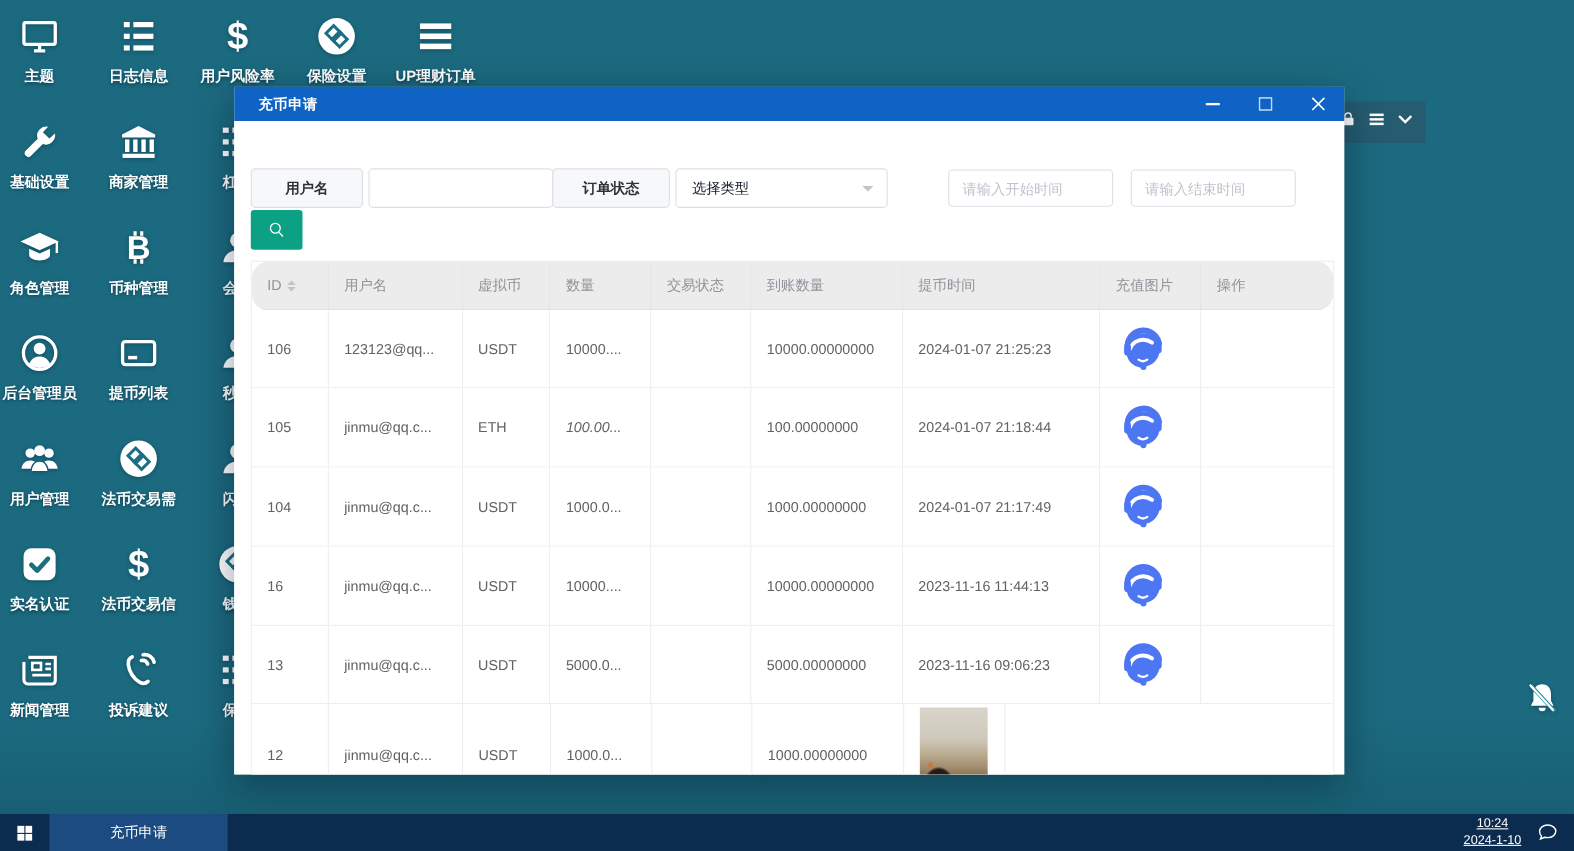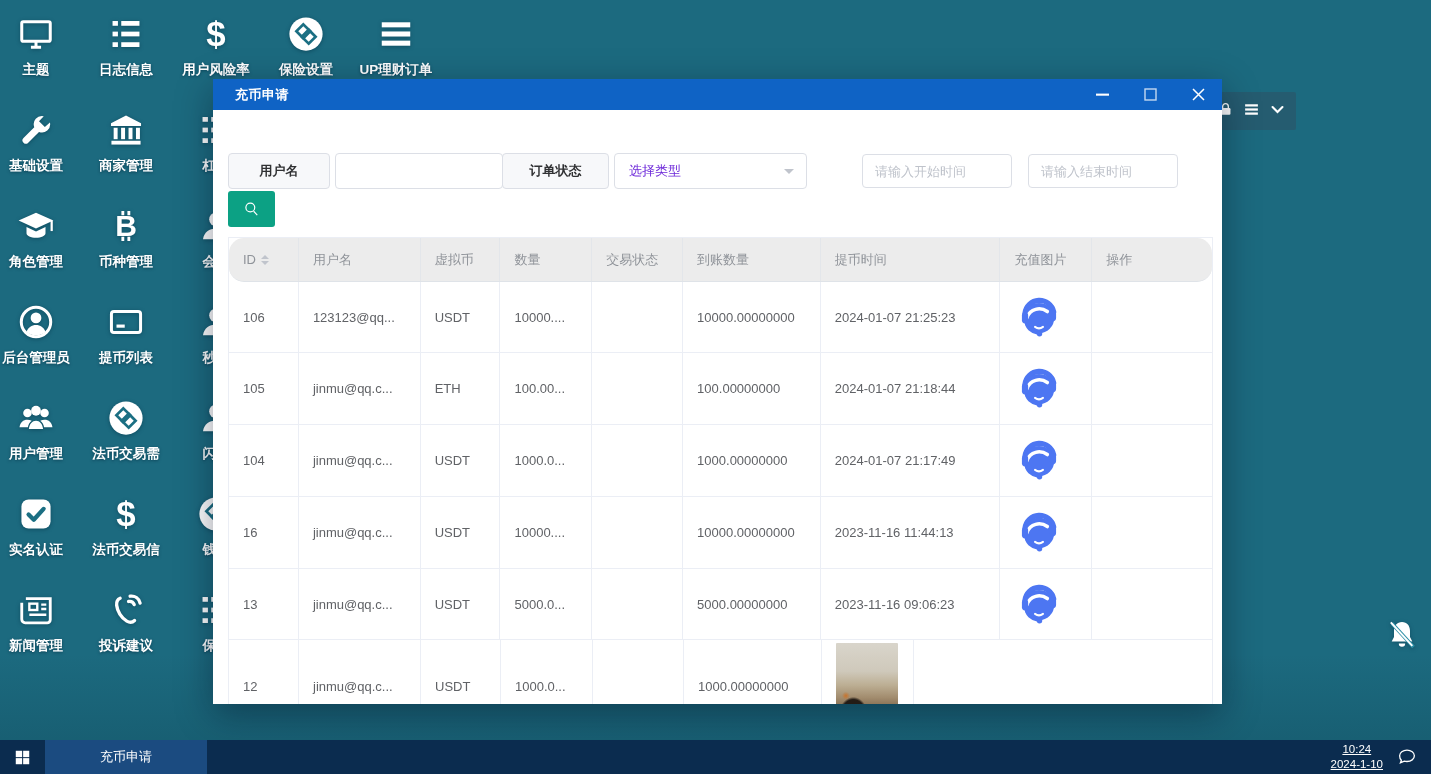--- a/index.html
+++ b/index.html
@@ -40,21 +40,21 @@
   .win-content{position:relative;flex:1;background:#fff;overflow:hidden;}
   
   .filter-group{position:absolute;display:flex;height:36px;box-sizing:border-box;}
   .fg-label{background:#f7f8fa;border:1px solid #dcdfe6;border-radius:4px 0 0 4px;
     display:flex;align-items:center;justify-content:center;font-size:13px;font-weight:700;
     color:#303133;box-sizing:border-box;}
   .fg-field{border:1px solid #dcdfe6;border-left:none;border-radius:0 4px 4px 0;background:#fff;
     display:flex;align-items:center;box-sizing:border-box;position:relative;}
   .fg-field input{border:none;outline:none;width:100%;font-size:13px;padding:0 12px;
     font-family:inherit;color:#606266;background:transparent;}
-  .fg-field .placeholder{color:#6d28d9;font-size:13px;padding-left:14px;}
+  .fg-field .placeholder{color:#0f172a;font-size:13px;padding-left:14px;}
   .sel-caret{position:absolute;right:12px;top:15px;width:0;height:0;
     border:5px solid transparent;border-top-color:#c0c4cc;}
   .date-input{position:absolute;height:34px;box-sizing:border-box;border:1px solid #dcdfe6;
     border-radius:4px;display:flex;align-items:center;background:#fff;}
   .date-input input{border:none;outline:none;width:100%;font-size:13px;padding:0 12px;
     font-family:inherit;color:#606266;background:transparent;}
   .date-input input::placeholder,.fg-field input::placeholder{color:#bfc3cb;}
   .search-btn{position:absolute;left:15px;top:81px;width:47px;height:36px;background:#0ca184;
     border:none;border-radius:3px;cursor:pointer;display:flex;align-items:center;justify-content:center;}
   .search-btn svg{width:19px;height:19px;}
@@ -416,21 +416,21 @@
                     <rect x="7.6" y="20.5" width="6" height="10.5" rx="3" fill="#4d76f2"></rect>
                     <rect x="34.4" y="18.5" width="6" height="10.5" rx="3" fill="#4d76f2"></rect>
                   </svg></span>
               </div>
               <div class="td" style="width: 120px;"></div>
             </div>
             <div class="tr" style="height: 71px;">
               <div class="td" style="width: 70px;">105</div>
               <div class="td" style="width: 122px;">jinmu@qq.c...</div>
               <div class="td" style="width: 80px;">ETH</div>
-              <div class="td" style="width: 92px;">100.00...</div>
+              <div class="td" style="width: 92px; font-style: italic;">100.00...</div>
               <div class="td" style="width: 91px;"></div>
               <div class="td" style="width: 138px;">100.00000000</div>
               <div class="td" style="width: 180px;">2024-01-07 21:18:44</div>
               <div class="td" style="width: 92px;">
                 <span><svg viewBox="0 0 48 48" class="avatar">
                     <path d="M10.5 21.5a14 14 0 0 1 27.6-1.5" fill="none" stroke="#4d76f2" stroke-width="5" stroke-linecap="round"></path>
                     <circle cx="24" cy="26" r="14.6" fill="#4d76f2"></circle>
                     <path d="M12.5 25.5c3-8.5 12.6-10.6 19.5-5.8" stroke="#fff" stroke-width="3.4" fill="none" stroke-linecap="round"></path>
                     <path d="M27.8 34.5c-2.2 1.6-5.4 1.6-7.6 0" stroke="#fff" stroke-width="2" fill="none" stroke-linecap="round"></path>
                     <path d="M11.5 29.5c.3 5.8 5 9.8 10.8 10.8" stroke="#4d76f2" stroke-width="2.8" fill="none" stroke-linecap="round"></path>

